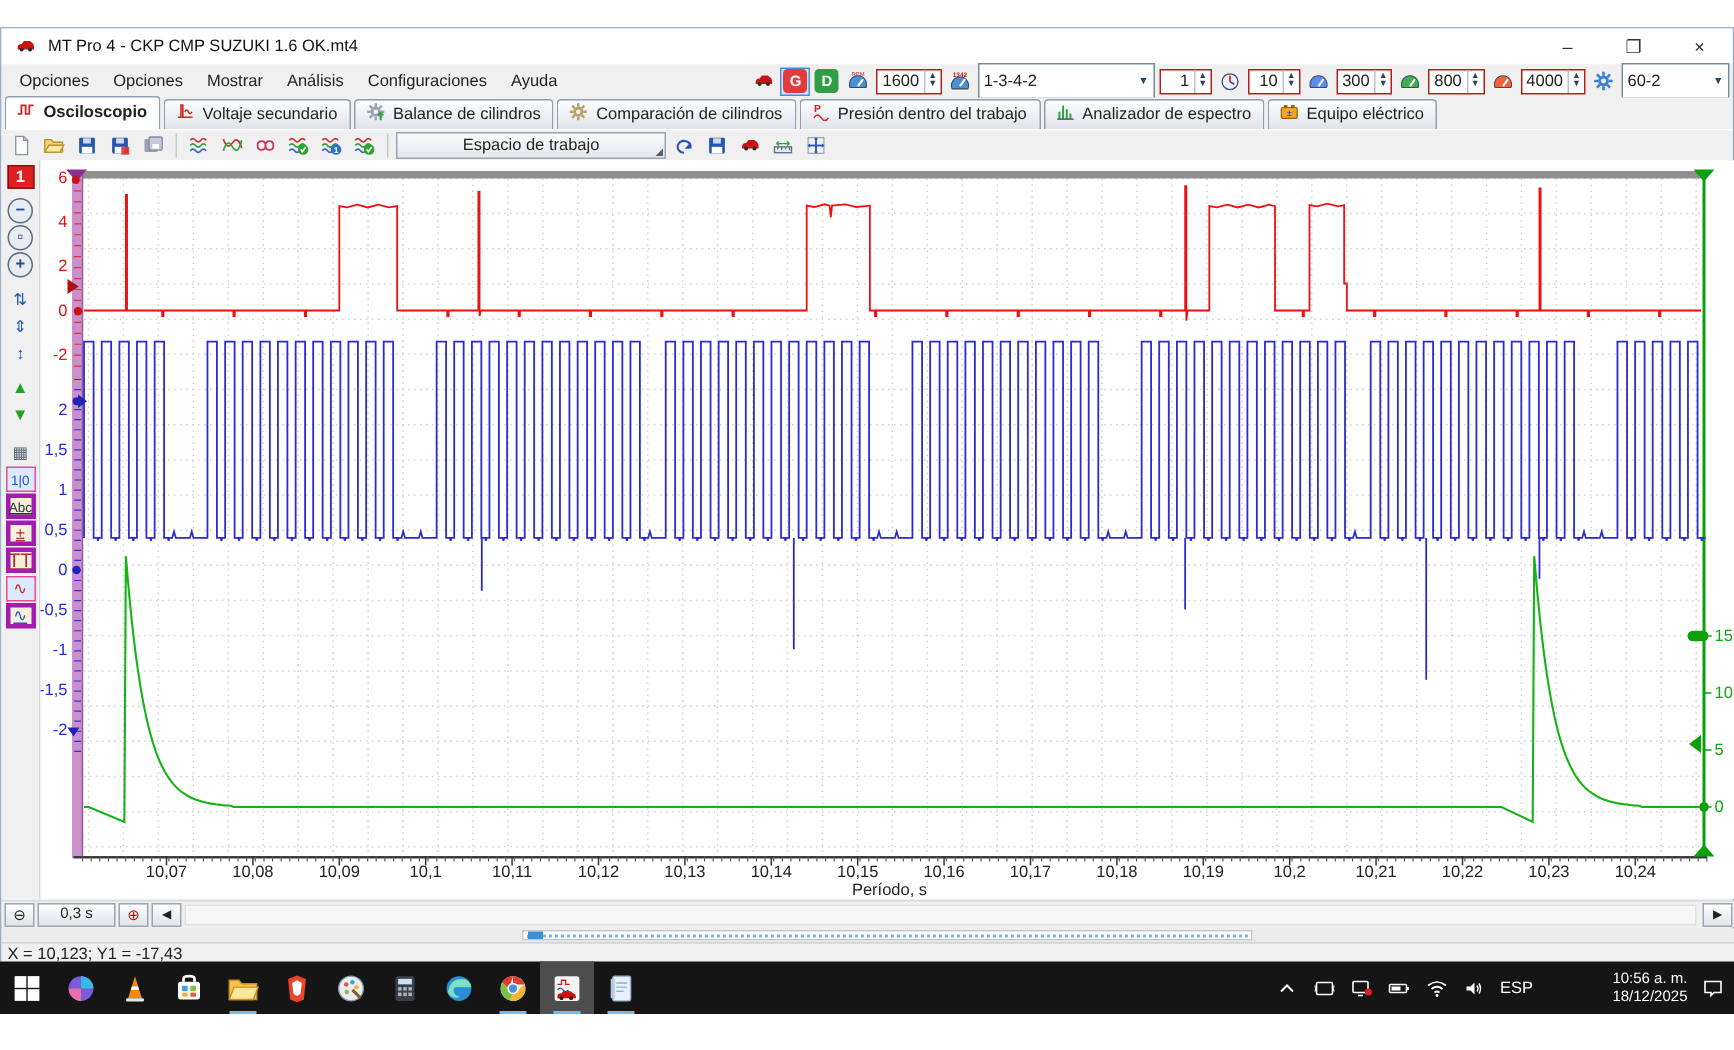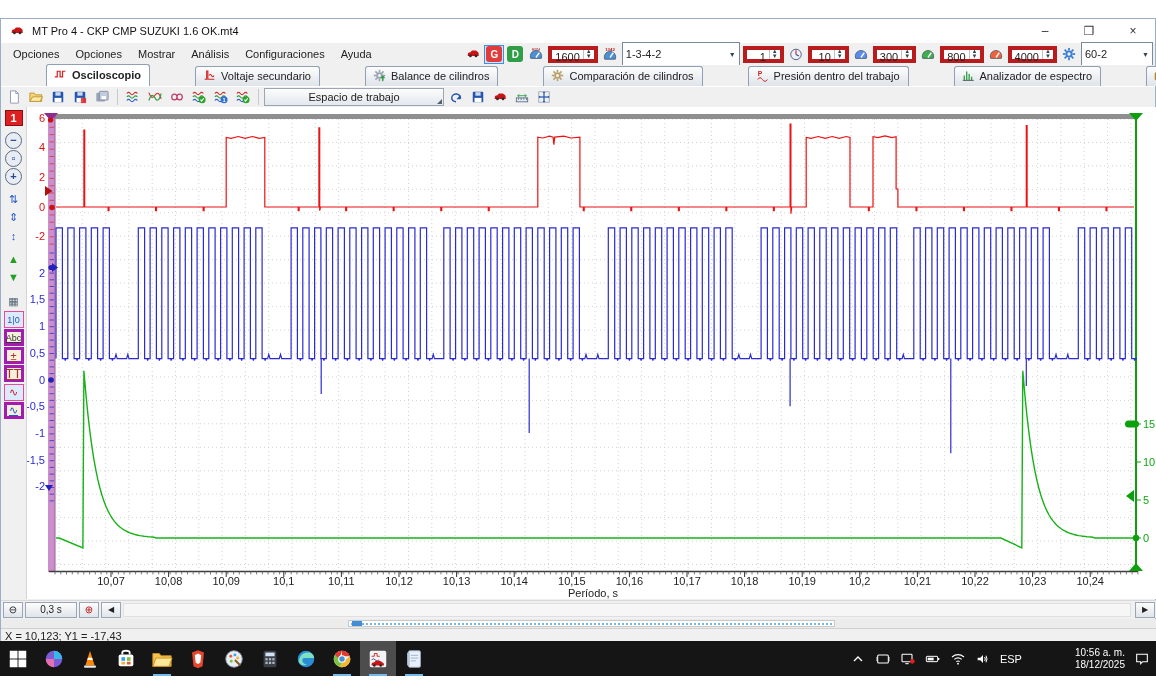--- a/index.html
+++ b/index.html
@@ -15,30 +15,30 @@
   .winbtn { width:44px; height:24px; display:flex; align-items:center; justify-content:center; font-size:12px; color:#333; cursor:default; }
 
   
   .menubar { position:absolute; left:0; top:24px; width:100%; height:22px; background:#f0f0f0; display:flex; align-items:center; }
   .menus { display:flex; gap:0; padding-left:4px; }
   .menus span { padding:3px 8px; }
   .quickbar { position:absolute; right:2px; top:0; height:22px; display:flex; align-items:center; gap:3px; }
   .qicon { width:18px; height:17px; display:flex; align-items:center; justify-content:center; }
   .qbadge { width:16px; height:16px; border-radius:3px; color:#fff; font-weight:bold; font-size:10px; display:flex; align-items:center; justify-content:center; }
   .qsel { outline:1px solid #3d8fe0; background:#cfe4f7; }
-  .spin { display:flex; align-items:stretch; border:4px solid #b91c1c; background:#fff; height:17px; }
+  .spin { display:flex; align-items:stretch; border:1px solid #b91c1c; background:#fff; height:17px; }
   .spin .val { padding:1px 3px; min-width:22px; text-align:right; font-size:11px; }
   .spin .arrs { display:flex; flex-direction:column; justify-content:center; border-left:1px solid #b9c4cf; width:11px; align-items:center; line-height:5px; font-size:6px; color:#345; }
   .drop { display:flex; align-items:center; justify-content:space-between; border:1px solid #7a8a99; background:#fff; height:17px; padding:11px 3px; }
   .drop .dv { font-size:11px; }
   .drop .da { font-size:7px; color:#345; margin-left:6px; }
 
   
   .tabbar { position:absolute; left:0; top:46px; width:100%; height:22px; background:#f0f0f0; display:flex; align-items:flex-end; padding-left:2px; border-bottom:1px solid #fff; }
-  .tab { display:flex; align-items:center; gap:4px; padding:2px 8px 3px 6px; height:20px; border:1px solid #8fa0b4; border-bottom:none; border-radius:3px 3px 0 0; background:linear-gradient(#fdfdfd,#dfe4ea); margin-right:2px; white-space:nowrap;margin-left:43px; }
+  .tab { display:flex; align-items:center; gap:4px; padding:2px 8px 3px 6px; height:20px; border:1px solid #8fa0b4; border-bottom:none; border-radius:3px 3px 0 0; background:linear-gradient(#fdfdfd,#dfe4ea); margin-right:2px; white-space:nowrap; }
   .tab.active { background:#fff; font-weight:bold; height:22px; }
 
   
   .toolbar2 { position:absolute; left:0; top:68px; width:100%; height:20px; display:flex; align-items:center; gap:2px; padding-left:3px; background:#f0f0f0; }
   .tbtn { width:20px; height:18px; display:flex; align-items:center; justify-content:center; border-radius:2px; }
   .tsep { width:1px; height:16px; background:#c3c9d1; margin:0 3px; }
   .wsbtn { position:relative; width:180px; height:18px; border:1px solid #9aa6b4; background:linear-gradient(#fcfcfc,#e3e8ee); display:flex; align-items:center; justify-content:center; }
   .wsbtn .corner { position:absolute; right:1px; bottom:1px; width:0; height:0; border-left:5px solid transparent; border-bottom:5px solid #55606e; }
 
   

